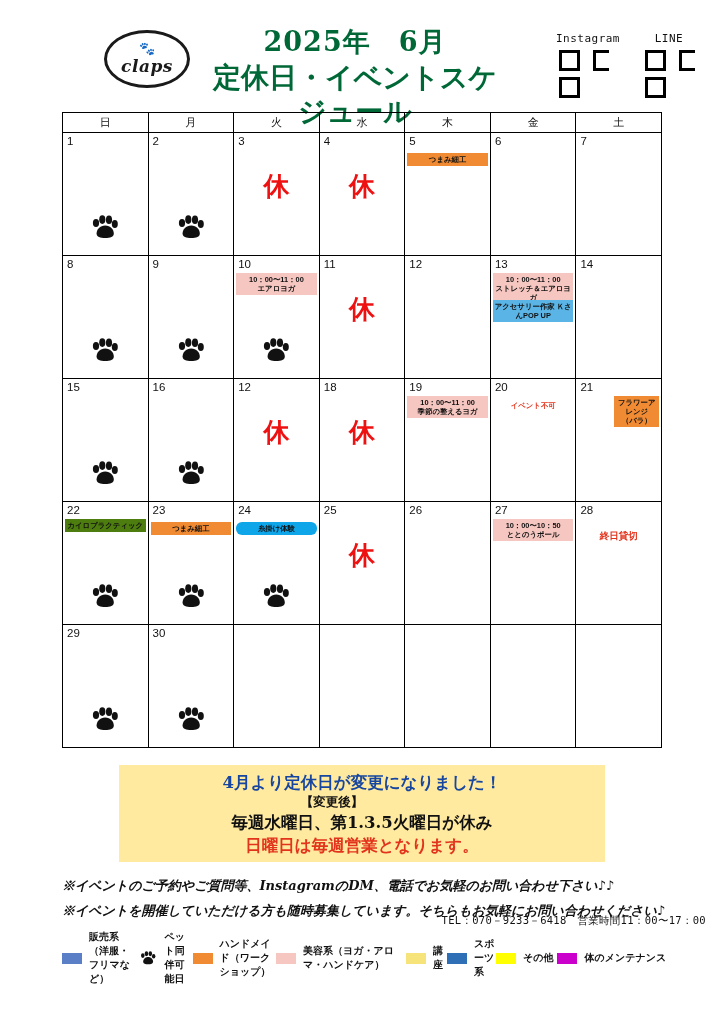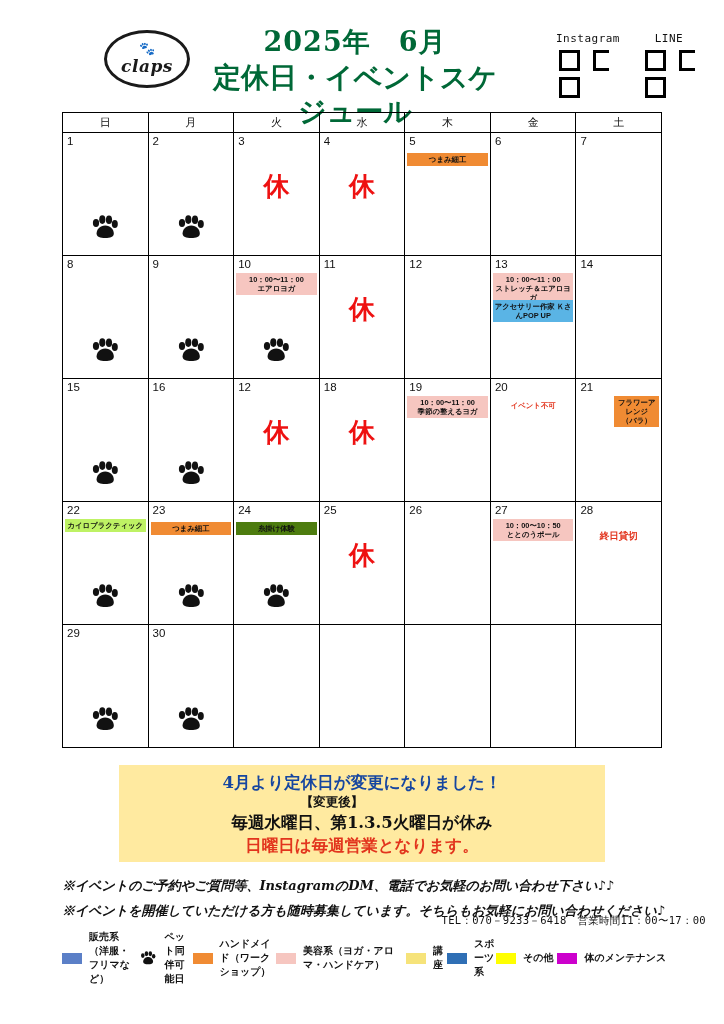--- a/index.html
+++ b/index.html
@@ -454,21 +454,21 @@
             <div class="day-num">21</div>
             <div class="event" style="top: 17px; background: rgb(240, 139, 51); margin-left: 36px;">
               <div>フラワーアレンジ</div>
               <div>（バラ）</div>
             </div>
           </div>
         </div>
         <div class="week-row">
           <div class="day-cell">
             <div class="day-num">22</div>
-            <div class="event" style="top: 17px; background: #bef264;">
+            <div class="event" style="top: 17px; background: #4d7c0f;">
               <div>カイロプラクティック</div>
             </div>
             <svg class="paw" viewBox="0 0 30 26">
               <ellipse cx="6" cy="8" rx="3.1" ry="4.1" fill="#111"></ellipse>
               <ellipse cx="12.3" cy="4.6" rx="3.1" ry="4.3" fill="#111"></ellipse>
               <ellipse cx="19" cy="4.8" rx="3.1" ry="4.3" fill="#111"></ellipse>
               <ellipse cx="24.8" cy="9" rx="3" ry="4" fill="#111"></ellipse>
               <path d="M15.2 10.5c5.2 0 8.6 4.1 8.6 8 0 3.4-3.6 4.6-8.6 4.6s-8.6-1.2-8.6-4.6c0-3.9 3.4-8 8.6-8z" fill="#111"></path>
             </svg>
           </div>
@@ -480,21 +480,21 @@
             <svg class="paw" viewBox="0 0 30 26">
               <ellipse cx="6" cy="8" rx="3.1" ry="4.1" fill="#111"></ellipse>
               <ellipse cx="12.3" cy="4.6" rx="3.1" ry="4.3" fill="#111"></ellipse>
               <ellipse cx="19" cy="4.8" rx="3.1" ry="4.3" fill="#111"></ellipse>
               <ellipse cx="24.8" cy="9" rx="3" ry="4" fill="#111"></ellipse>
               <path d="M15.2 10.5c5.2 0 8.6 4.1 8.6 8 0 3.4-3.6 4.6-8.6 4.6s-8.6-1.2-8.6-4.6c0-3.9 3.4-8 8.6-8z" fill="#111"></path>
             </svg>
           </div>
           <div class="day-cell">
             <div class="day-num">24</div>
-            <div class="event" style="top: 20px; background: #4d7c0f;">
+            <div class="event" style="top: 20px; background: #0ea5e9; border-radius: 6px;">
               <div>糸掛け体験</div>
             </div>
             <svg class="paw" viewBox="0 0 30 26">
               <ellipse cx="6" cy="8" rx="3.1" ry="4.1" fill="#111"></ellipse>
               <ellipse cx="12.3" cy="4.6" rx="3.1" ry="4.3" fill="#111"></ellipse>
               <ellipse cx="19" cy="4.8" rx="3.1" ry="4.3" fill="#111"></ellipse>
               <ellipse cx="24.8" cy="9" rx="3" ry="4" fill="#111"></ellipse>
               <path d="M15.2 10.5c5.2 0 8.6 4.1 8.6 8 0 3.4-3.6 4.6-8.6 4.6s-8.6-1.2-8.6-4.6c0-3.9 3.4-8 8.6-8z" fill="#111"></path>
             </svg>
           </div>

